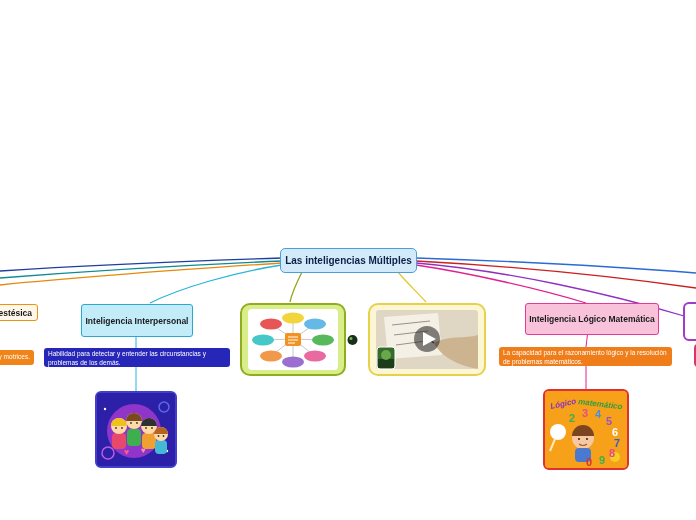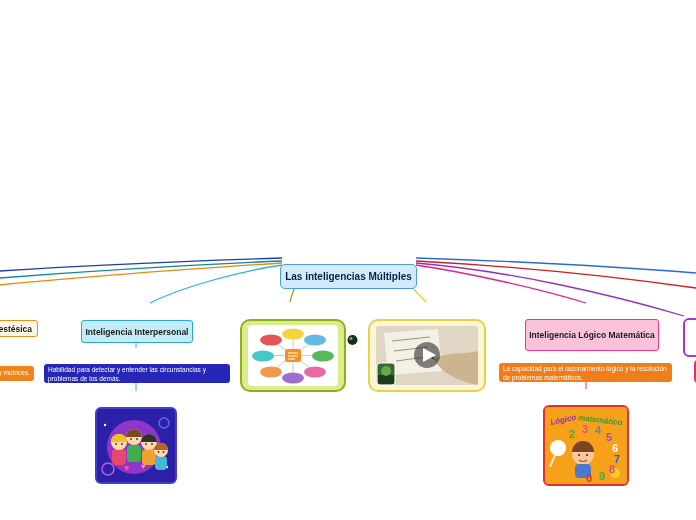--- a/index.html
+++ b/index.html
@@ -1,32 +1,32 @@
 <!DOCTYPE html>
 <html><head>
 <meta charset="utf-8">
 <style>
   * { margin:0; padding:0; box-sizing:border-box; }
   html,body { background:#fff; font-family:"Liberation Sans", sans-serif; }
   .canvas { position:relative; width:696px; height:520px; background:#ffffff; overflow:hidden; }
   .links { position:absolute; left:0; top:0; width:696px; height:520px; }
   .links path { fill:none; }
-  .node { position:absolute;margin-top:16px; }
+  .node { position:absolute; }
   .label-box { display:flex; align-items:center; justify-content:center;
                font-weight:bold; font-size:8.5px; color:#1a1a1a; border-radius:3px; }
   .central { left:280px; top:248px; width:137px; height:25px; background:#d3eafa;
              border:1px solid #4a9fd8; border-radius:5px; font-size:10px; color:#0d2146; }
   .kin-label { left:-102px; top:304px; width:140px; height:17px; background:#fff7e9;
                border:1px solid #e8940c; justify-content:flex-end; padding-right:5px; }
   .kin-note { left:-124px; top:350px; width:158px; height:15px; background:#f08418;
               display:flex; align-items:center; justify-content:flex-end;
               white-space:nowrap; padding-right:4px; }
   .note-box { position:absolute; color:#fff; font-size:6.5px; line-height:1.35;
               border-radius:3px; padding:2px 4px; overflow:hidden; }
-  .inter-label { left:81px; top:304px; width:112px; height:23px; background:#c2ecf8;
+  .inter-label { left:81px; top:304px; width:112px; height:33px; background:#c2ecf8;
                  border:1px solid #2aa8d0; }
   .inter-note { left:44px; top:348px; width:186px; height:19px; background:#2626b8; }
   .inter-image { left:95px; top:391px; width:82px; height:77px; background:#2c20a8;
                  border:2px solid #4040cc; border-radius:6px; overflow:hidden; }
   .wheel-node { left:240px; top:303px; width:106px; height:73px; background:#d9ee8b;
                 border:2px solid #8fae1f; border-radius:10px; overflow:hidden; }
   .audio-icon { position:absolute; left:347px; top:333px; width:11px; height:13px; }
   .video-node { left:368px; top:303px; width:118px; height:73px; background:#fcf6d4;
                 border:2px solid #e6d24a; border-radius:10px; overflow:hidden; }
   .logico-label { left:525px; top:303px; width:134px; height:32px; background:#f8c3da;

